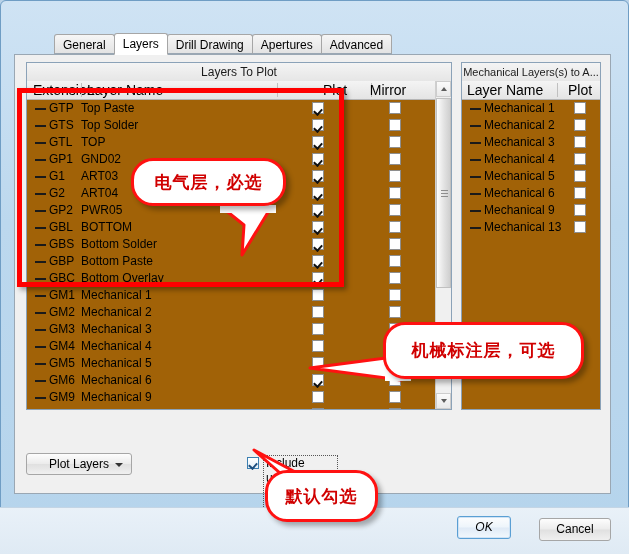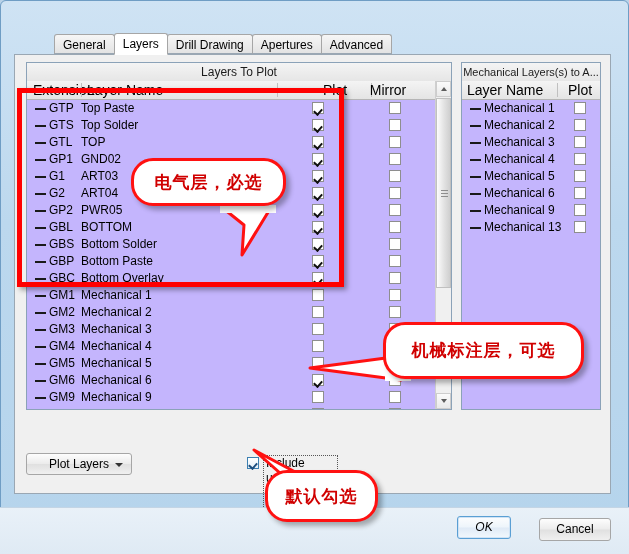--- a/index.html
+++ b/index.html
@@ -64,21 +64,21 @@
     height:22px;line-height:21px;margin-top:-1px;font-weight:normal;
   }
   .tabpanel{
     position:absolute;left:6px;top:22px;width:597px;height:440px;
     background:#f0f0f0;border:1px solid #9aa7b3;box-sizing:border-box;
   }
 
   
   .grid{
     position:absolute;box-sizing:border-box;
-    background:#c4b5fd;border:1px solid #8ba2b8;padding-left:23px;
+    background:#a16207;border:1px solid #8ba2b8;padding-left:23px;
   }
   .grid-title{
     position:absolute;left:0;top:0;right:0;height:18px;line-height:18px;
     background:linear-gradient(180deg,#f4f4f4 0%,#e6e6e6 100%);
     border-bottom:1px solid #b5b5b5;
     text-align:center;font-size:12px;color:#1b1b1b;
   }
   .grid-head{
     position:absolute;left:0;top:18px;right:0;height:18px;line-height:18px;
     background:linear-gradient(180deg,#f4f4f4 0%,#e4e4e4 100%);

